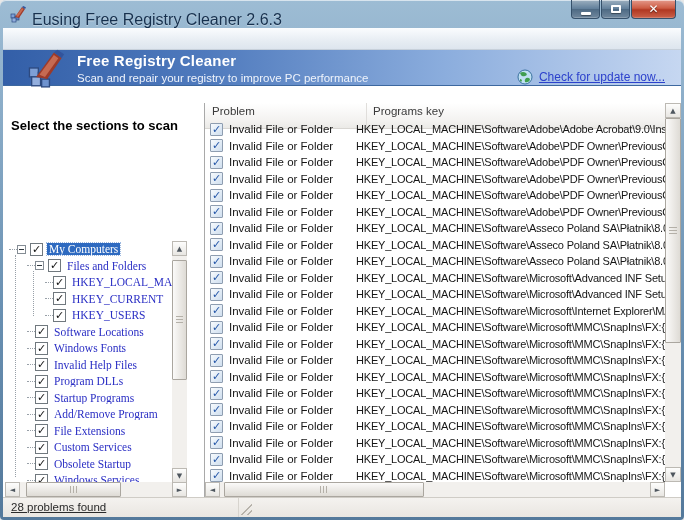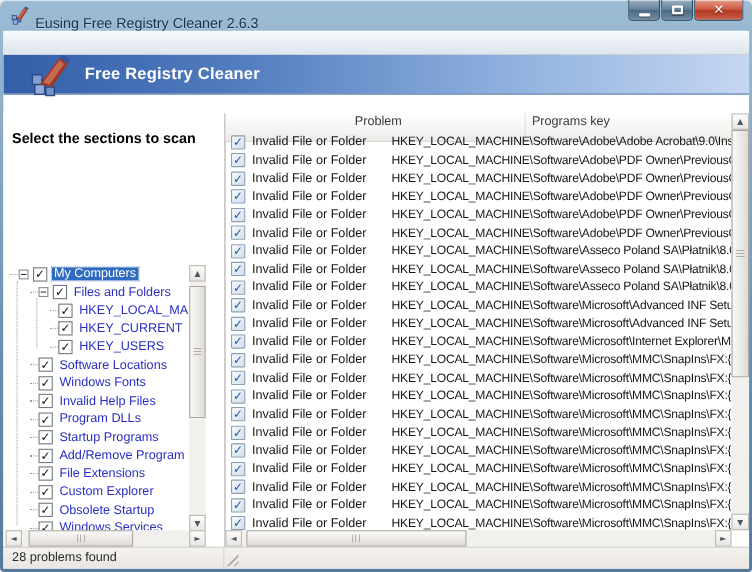--- a/index.html
+++ b/index.html
@@ -3,21 +3,21 @@
 <meta charset="utf-8">
 <style>
   * { margin:0; padding:0; box-sizing:border-box; }
   html,body { width:684px; height:520px; overflow:hidden; background:#e8e8e8;
     font-family:"Liberation Sans", sans-serif; }
   .window { position:absolute; inset:0; border-radius:6px 6px 4px 4px;
     background:linear-gradient(#9dbcd4,#6990b2 60%,#54799b); box-shadow:inset 0 1px 0 rgba(255,255,255,.6); }
   
   .titlebar { position:absolute; left:0; top:0; right:0; height:28px; display:flex; align-items:center; }
   .app-icon { width:18px; height:18px; margin:0 5px 0 9px; flex:0 0 auto; }
-  .win-title { font-size:13px; color:#16304e; text-shadow:0 1px 1px rgba(255,255,255,.45);margin-top:12px; }
+  .win-title { font-size:16px; color:#16304e; text-shadow:0 1px 1px rgba(255,255,255,.45);margin-top:12px; }
   .win-buttons { position:absolute; right:8px; top:0; display:flex; }
   .wbtn { height:19px; border:1px solid #35506b; border-top:none; margin-left:1px;
     border-radius:0 0 4px 4px; display:flex; align-items:center; justify-content:center;
     box-shadow:inset 0 1px 0 rgba(255,255,255,.55), inset 0 -1px 0 rgba(255,255,255,.2); cursor:pointer; }
   .wbtn-min,.wbtn-max { width:29px; background:linear-gradient(#9db0c0,#62809b 48%,#4e6a84 52%,#70889e); }
   .wbtn-close { width:45px; background:linear-gradient(#e49a8b,#cd5c44 45%,#b13822 55%,#ca614a); }
   .glyph-min { width:10px; height:3px; background:#fff; border-radius:1px; margin-top:8px; box-shadow:0 1px 1px rgba(0,0,0,.4); }
   .glyph-max { width:10px; height:8px; border:2px solid #fff; border-radius:1px; box-shadow:0 1px 1px rgba(0,0,0,.4); }
   .glyph-x { color:#fff; font-family:"DejaVu Sans",sans-serif; font-size:12px; font-weight:bold; text-shadow:0 1px 1px rgba(0,0,0,.5); line-height:17px; }
   
@@ -43,27 +43,27 @@
   .treewrap { position:absolute; left:2px; right:2px; top:138px; bottom:0; }
   .tree { position:absolute; left:0; right:15px; top:0; bottom:15px; overflow:hidden; }
   .tree-row { height:16.5px; display:flex; align-items:center; white-space:nowrap; }
   .stub { width:8px; border-top:1px dotted #98a0a8; flex:0 0 auto; }
   .expander { width:9px; height:9px; border:1px solid #848c94; background:#fff; flex:0 0 auto;
     position:relative; margin-right:4px; cursor:pointer; }
   .expander::after { content:""; position:absolute; left:1px; right:1px; top:3px; height:1px; background:#303840; }
   .tree-check { width:13px; height:13px; border:1px solid #6e7а80; border:1px solid #70787e; background:#fff;
     color:#111; font-family:"DejaVu Sans",sans-serif; font-size:11px; font-weight:bold; line-height:11px;
     text-align:center; flex:0 0 auto; margin-right:4px; cursor:pointer; }
-  .tree-label { font-size:11.5px; color:#2a2ec4; padding:0 2px; overflow:hidden; }
+  .tree-label { font-size:11.5px; color:#2a2ec4; padding:0 2px; overflow:hidden;font-family:Liberation Serif, serif; }
   .tree-label.selected { background:#2e6ac0; color:#fff; outline:1px dotted #9db9e0; }
   .guide { position:absolute; border-left:1px dotted #98a0a8; width:0; }
   
   .listpanel { flex:1; border-left:1px solid #a9a9a9; position:relative; background:#fff; overflow:hidden; }
   .listheader { position:absolute; top:0; left:0; right:16px; height:26px;
-    background:linear-gradient(#ffffff,#f3f2f0 70%,#ebeae7); border-bottom:1px solid #d8d6d2; display:flex;justify-content:center; }
+    background:linear-gradient(#ffffff,#f3f2f0 70%,#ebeae7); border-bottom:1px solid #d8d6d2; display:flex; }
   .hcol { font-size:11.5px; color:#3a3a3a; line-height:17px; }
   .hcol1 { width:162px; padding-left:7px; border-right:1px solid #e0dedb; }
   .hcol2 { padding-left:6px; }
   .rows { position:absolute; top:18px; left:0; right:16px; bottom:15px; overflow:hidden; }
   .list-row { height:16.5px; display:flex; align-items:center; white-space:nowrap; }
   .row-check { width:13px; height:13px; margin-left:5px; flex:0 0 auto;
     border:1px solid #8e9db0; border-radius:1px; background:linear-gradient(135deg,#f7fbfe,#cfdeee);
     color:#2456a8; font-family:"DejaVu Sans",sans-serif; font-size:11px; font-weight:bold; line-height:11px; text-align:center; cursor:pointer; }
   .cell-problem { font-size:11.5px; color:#161616; width:133px; padding-left:6px; flex:0 0 auto; overflow:hidden; }
   .cell-key { font-size:11px; letter-spacing:-0.2px; color:#161616; flex:1; overflow:hidden; }
@@ -84,21 +84,21 @@
     border:1px solid #aaa69f; border-radius:1px; cursor:grab; }
   .sb-thumbH::after { content:""; position:absolute; top:3px; bottom:3px; left:50%; margin-left:-4px; width:8px;
     background:repeating-linear-gradient(to right,#b4b0a8 0 1px,transparent 1px 3px); }
   .tree-vscroll { right:15px; top:0; height:242px; }
   .tree-hscroll { left:0; right:15px; bottom:0; }
   .list-vscroll { right:0; top:0; bottom:15px; height:auto; }
   .list-hscroll { left:0; right:16px; bottom:0; }
   
   .statusbar { position:absolute; left:0; right:0; bottom:0; height:20px; background:linear-gradient(#f4f2ef,#e9e6e1);
     border-top:1px solid #cfccc6; display:flex; align-items:center; font-size:11.5px; color:#2a2a2a; }
-  .status-left { width:201px; padding-left:8px; border-right:1px solid #d7d4ce; height:100%; line-height:19px; }
+  .status-left { width:236px; padding-left:8px; border-right:1px solid #d7d4ce; height:100%; line-height:19px;text-decoration:underline; }
   .status-right { padding-left:9px; flex:1; line-height:19px; }
   .grip { width:13px; height:13px; margin:4px 2px 0 0; align-self:flex-start;
     background:repeating-linear-gradient(135deg,transparent 0 2.5px,#b7b3ab 2.5px 4px);
     clip-path:polygon(100% 0,100% 100%,0 100%); }
 </style>
 </head>
 <body>
 
 <div class="window">
 
@@ -140,20 +140,30 @@
         <rect x="2" y="9" width="4" height="4" fill="#7e9fd6" stroke="#2d4a80" stroke-width="0.6"></rect>
         <rect x="6" y="11" width="4" height="4" fill="#5a7fc0" stroke="#2d4a80" stroke-width="0.6"></rect>
         <rect x="3" y="13" width="4" height="4" fill="#93aedd" stroke="#2d4a80" stroke-width="0.6"></rect>
         <rect x="7.5" y="14" width="3.5" height="3.5" fill="#6f93cf" stroke="#2d4a80" stroke-width="0.6"></rect>
         <path d="M5 13 L13 2 L16.5 4.5 L10 14 Z" fill="#9c3a2a"></path>
         <path d="M6.5 12 L13 3.2 L15 4.6 L9 13 Z" fill="#c66a52"></path>
         <path d="M13 2 L16.5 4.5 L17.6 2.8 L14.6 0.8 Z" fill="#32549c"></path>
       </svg>
       <div class="banner-text">
         <div class="banner-title">Free Registry Cleaner</div>
+        <div class="banner-sub">Scan and repair your registry to improve PC performance</div>
+      </div>
+      <div class="update">
+        <svg class="globe" viewBox="0 0 16 16">
+          <circle cx="8" cy="8" r="7" fill="#bfe0f2" stroke="#1c5a8a" stroke-width="0.8"></circle>
+          <path d="M3 4 Q6 2 9 4 Q11 6 8 7 Q5 8 4 6 Z" fill="#3f9e4f"></path>
+          <path d="M9 9 Q13 8 13 11 Q11 14 8 13 Q7 11 9 9 Z" fill="#3f9e4f"></path>
+          <path d="M3 10 Q5 10 5 12 Q4 13 3 12 Z" fill="#3f9e4f"></path>
+        </svg>
+        <a class="update-link">Check for update now...</a>
       </div>
     </div>
 
     <div class="content">
 
       <div class="sidebar">
         <div id="tasks">
             <div class="task-link"></div>
             <div class="task-link"></div>
             <div class="task-link"></div>
@@ -232,21 +242,21 @@
               <div class="tree-row" style="padding-left: 22px;">
     <span class="stub"></span>
 
     <span class="tree-check">✓</span>
     <span class="tree-label">File Extensions</span>
   </div>
               <div class="tree-row" style="padding-left: 22px;">
     <span class="stub"></span>
 
     <span class="tree-check">✓</span>
-    <span class="tree-label">Custom Explorer</span>
+    <span class="tree-label">Custom Services</span>
   </div>
               <div class="tree-row" style="padding-left: 22px;">
     <span class="stub"></span>
 
     <span class="tree-check">✓</span>
     <span class="tree-label">Obsolete Startup</span>
   </div>
               <div class="tree-row" style="padding-left: 22px;">
     <span class="stub"></span>
 

